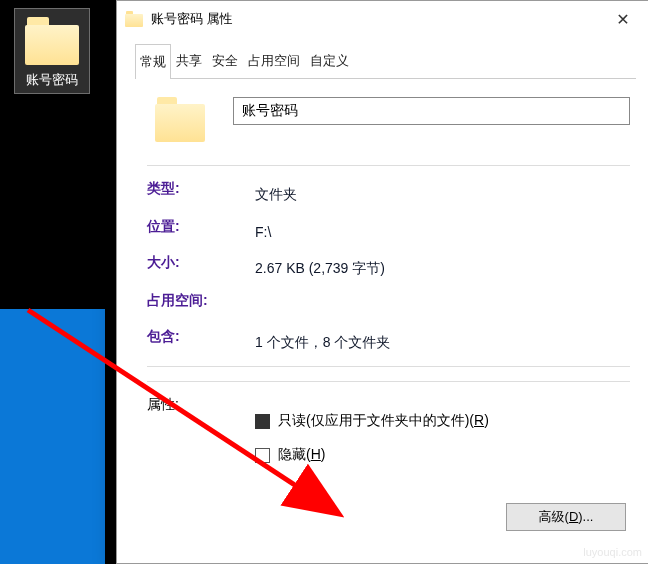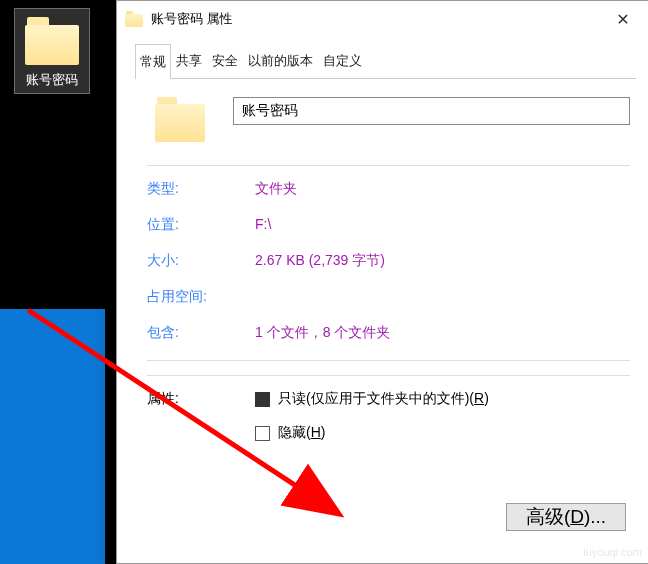--- a/index.html
+++ b/index.html
@@ -27,30 +27,30 @@
 
 .content { padding: 18px 24px 18px 30px; font-size: 14px; }
 .namebox-row { display: flex; align-items: flex-start; margin-bottom: 22px; }
 .namebox-row .folder-mid { width: 54px; height: 46px; position: relative; margin-right: 26px; margin-left: 6px; }
 .namebox-row .folder-mid .tab { position: absolute; left: 4px; top: 0; width: 20px; height: 9px; background: #ffe9a6; border-radius: 2px 2px 0 0; }
 .namebox-row .folder-mid .body { position: absolute; left: 2px; top: 7px; width: 50px; height: 38px; background: linear-gradient(#fff3c8,#ffe294); border-radius: 2px; }
 .name-input { flex: 1; height: 28px; border: 1px solid #888; padding: 2px 8px; font-size: 14px; outline: none; }
 
 .sep { border-top: 1px solid #ddd; margin: 6px 0 14px; }
 .row { display: flex; margin-bottom: 14px; min-height: 22px; }
-.row .k { width: 108px; color: #3b82f6; }
-.row .v { flex: 1; color: #a21caf; }
+.row .k { width: 108px; color: #4c1d95; font-weight: bold; }
+.row .v { flex: 1; color: #0f172a; margin-top: 6px; }
 
 .attr-block { display: flex; }
 .attr-block .k { width: 108px; }
 .attr-right { flex: 1; }
-.attr-line { display: flex; align-items: center; margin-bottom: 16px; }
+.attr-line { display: flex; align-items: center; margin-bottom: 16px; margin-top: 16px; }
 .readonly-box { width: 15px; height: 15px; background: #333; display: inline-block; margin-right: 8px; }
 .hidden-box { width: 15px; height: 15px; border: 1px solid #555; display: inline-block; margin-right: 8px; cursor: pointer; }
-.adv-btn { position: absolute; right: 28px; bottom: 32px; width: 120px; height: 28px; border: 1px solid #9c9c9c; background: #e6e6e6; font-size: 19px; cursor: pointer; }
+.adv-btn { position: absolute; right: 28px; bottom: 32px; width: 120px; height: 28px; border: 1px solid #9c9c9c; background: #e6e6e6; font-size: 13px; cursor: pointer; }
 
 .u { text-decoration: underline; }
 
 .arrow-svg { position: absolute; left: 0; top: 0; width: 648px; height: 564px; pointer-events: none; }
 
 .watermark { position: absolute; right: 6px; bottom: 6px; color: #ddd; font-size: 11px; font-family: Arial, sans-serif; opacity: 0.7; pointer-events: none; }
 </style>
 </head>
 <body>
 
@@ -72,21 +72,21 @@
         <span class="body"></span>
       </span>
     <span>账号密码 属性</span>
     <span class="closebtn">✕</span>
   </div>
 
   <div class="tabs">
     <div class="tab-btn active">常规</div>
     <div class="tab-btn">共享</div>
     <div class="tab-btn">安全</div>
-    <div class="tab-btn">以前的版本</div>
+    <div class="tab-btn">占用空间</div>
     <div class="tab-btn">自定义</div>
   </div>
 
   <div class="content">
     <div class="namebox-row">
       <div class="folder-mid">
           <div class="tab"></div>
           <div class="body"></div>
         </div>
       <input class="name-input" value="账号密码" style="">

